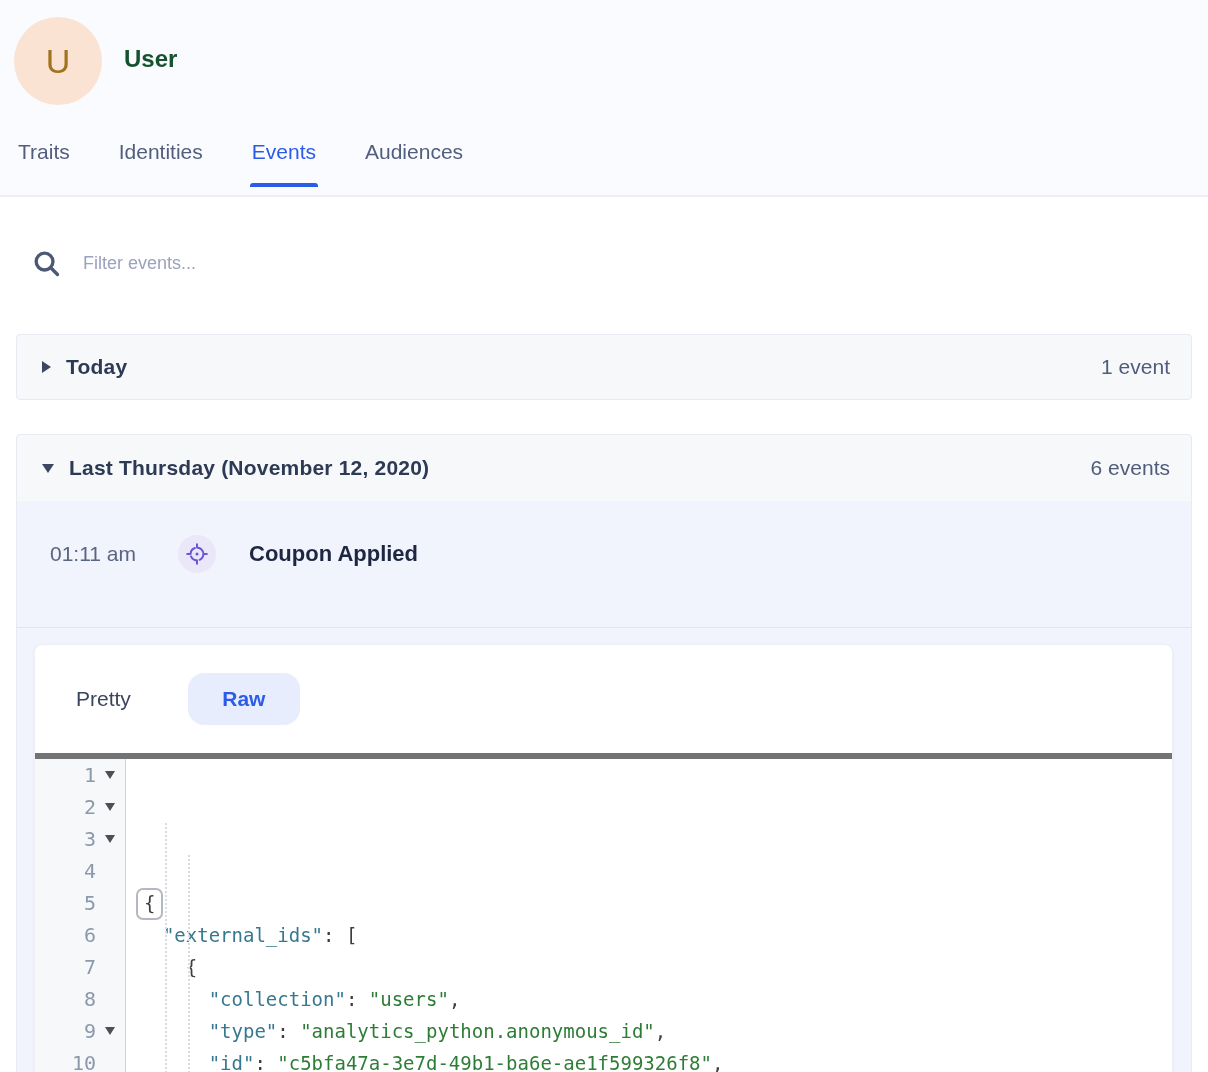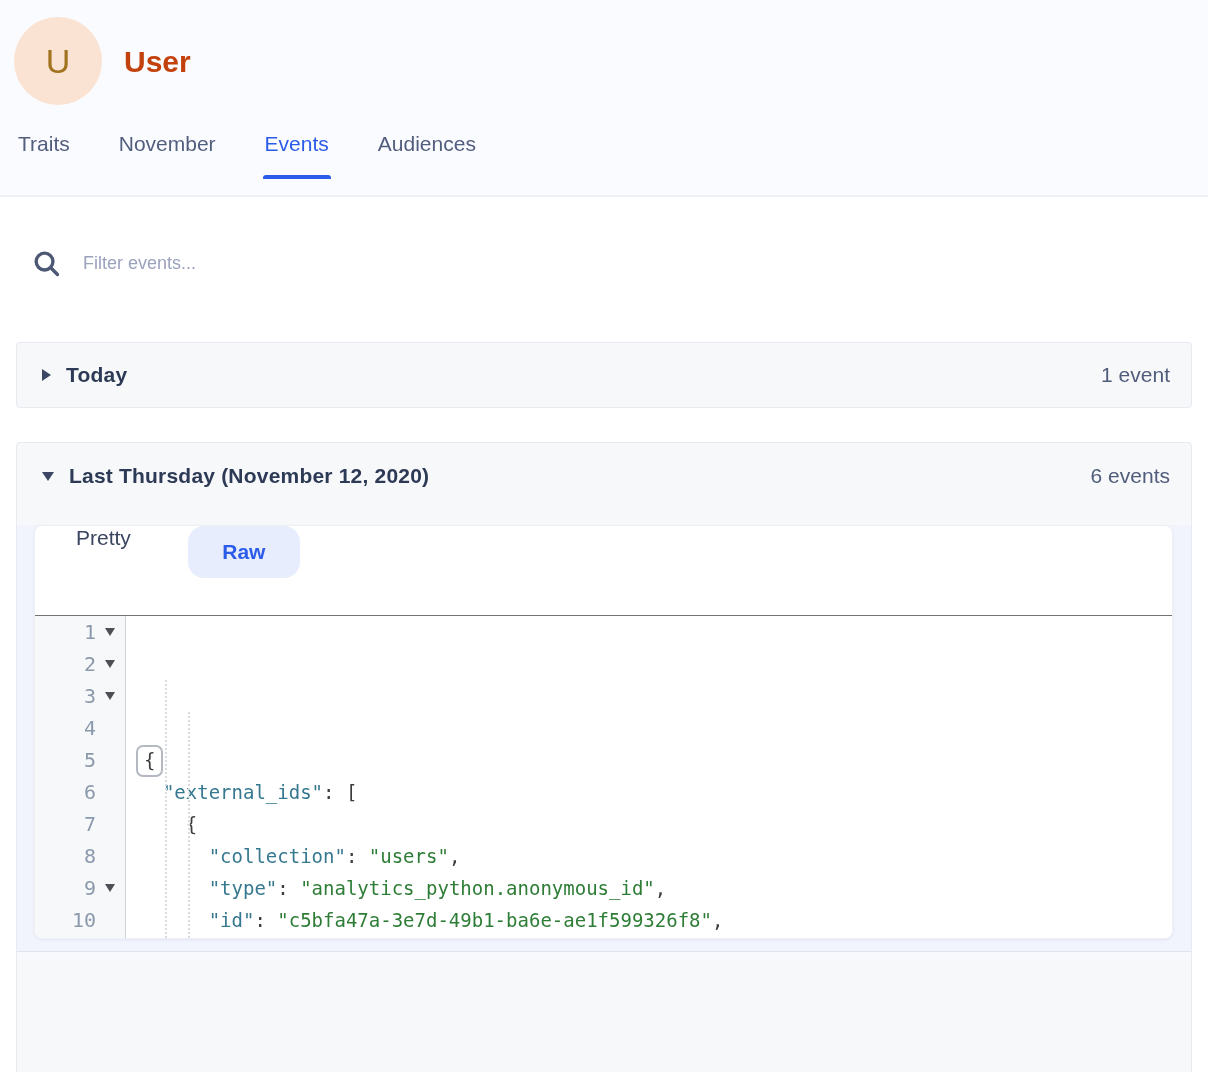--- a/index.html
+++ b/index.html
@@ -3,57 +3,57 @@
 <meta charset="utf-8">
 <style>
   * { box-sizing: border-box; margin: 0; padding: 0; }
   html,body { width:1208px; height:1072px; overflow:hidden; background:#fff;
     font-family:"Liberation Sans", sans-serif; }
 
   
   .header { position:relative; height:197px; background:#fafbfe; border-bottom:2px solid #edeff5; }
   .avatar { position:absolute; left:14px; top:17px; width:88px; height:88px; border-radius:50%;
     background:#fbe3d3; color:#a1731f; font-size:34px; display:flex; align-items:center; justify-content:center; }
-  .page-title { position:absolute; left:124px; top:45px; font-size:30px; font-weight:700; color:#c2410c; }
-  .tabs { position:absolute; left:18px; bottom:16px; display:flex; column-gap:49px; }
+  .page-title { position:absolute; left:124px; top:45px; font-size:24px; font-weight:700; color:#14532d; }
+  .tabs { position:absolute; left:18px; bottom:8px; display:flex; column-gap:49px; }
   .tab { font-size:21px; color:#525e7d; padding-bottom:23px; position:relative; cursor:pointer; }
   .tab.active { color:#2b5be9; }
   .tab.active::after { content:""; position:absolute; left:-2px; right:-2px; bottom:0; height:4px;
     background:#2b5be9; border-radius:3px 3px 0 0; }
 
   
   .search-row { height:133px; display:flex; align-items:center; padding-left:31px; }
   .search-row svg { flex:0 0 auto; }
   .search-input { border:none; outline:none; background:transparent; margin-left:21px;
     font-size:18px; color:#2d3a55; width:500px; font-family:"Liberation Sans", sans-serif; }
   .search-input::placeholder { color:#9aa2bd; }
 
   
-  .day-box { margin:12px 16px; border:1px solid #e7eaf1; border-radius:4px; background:#f7f8fa; }
+  .day-box { margin:4px 16px; border:1px solid #e7eaf1; border-radius:4px; background:#f7f8fa; }
   .day-box.expanded { margin-top:34px; height:644px; overflow:hidden; }
   .day-header { height:64px; display:flex; align-items:center; padding:0 21px 0 25px; cursor:pointer; }
   .day-box.expanded .day-header { height:66px;justify-content:flex-end; }
   .caret-right { width:0; height:0; border-left:9px solid #3b4763; border-top:6px solid transparent; border-bottom:6px solid transparent; }
   .caret-down { width:0; height:0; border-top:9px solid #3b4763; border-left:6px solid transparent; border-right:6px solid transparent; }
   .day-title { margin-left:15px; font-size:21px; font-weight:700; color:#2d3a55; letter-spacing:.2px; }
   .day-count { margin-left:auto; font-size:21px; color:#505c7c; }
   .day-body { background:#f1f4fc; }
 
   
   .event-summary { height:127px; border-bottom:1px solid #dfe4f0; display:flex; align-items:center;
     padding:0 0 20px 33px; cursor:pointer; }
   .event-time { font-size:21px; color:#5b6580; width:107px; }
   .event-icon-wrap { width:38px; height:38px; border-radius:50%; background:#eae7f8; margin-left:21px;
     display:flex; align-items:center; justify-content:center; }
   .event-name { margin-left:33px; font-size:22px; font-weight:600; color:#1e2742; }
 
   
   .detail-card { margin:16px 18px 0 17px; background:#fff; border:1px solid #eef0f6; border-radius:8px;
     box-shadow:0 1px 3px rgba(16,24,64,.06); overflow:hidden; }
-  .toggle-row { height:90px; border-bottom:1px solid #737373; display:flex; align-items:flex-start; padding-left:41px; }
+  .toggle-row { height:114px; border-bottom:6px solid #737373; display:flex; align-items:center; padding-left:41px; }
   .btn-pretty { font-size:21px; color:#39445f; background:none; border:none; cursor:pointer;
     font-family:"Liberation Sans", sans-serif; }
   .btn-raw { margin-left:57px; width:112px; height:52px; background:#e8edfd; color:#2b5be9;
     font-size:21px; font-weight:600; border:none; border-radius:16px; cursor:pointer;
     font-family:"Liberation Sans", sans-serif; }
 
   
   .editor { display:flex; height:322px; font-family:"DejaVu Sans Mono", monospace; }
   .gutter { width:91px; background:#f7f8f9; border-right:1px solid #ced3da; }
   .gutter-line { height:32px; display:flex; align-items:center; justify-content:flex-end;
@@ -78,21 +78,21 @@
 </head>
 <body>
 
 <div class="header">
   <div class="avatar">
     <span>U</span>
   </div>
   <div class="page-title">User</div>
   <div class="tabs">
       <div class="tab">Traits</div>
-      <div class="tab">November</div>
+      <div class="tab">Identities</div>
       <div class="tab active">Events</div>
       <div class="tab">Audiences</div>
     </div>
 </div>
 
 <div class="search-row">
   <svg width="31" height="31" viewBox="0 0 24 24" fill="none" stroke="#4d5874" stroke-width="2.6" stroke-linecap="round">
     <circle cx="10.5" cy="10.5" r="6.5"></circle>
     <line x1="15.5" y1="15.5" x2="20.5" y2="20.5"></line>
   </svg>
@@ -109,20 +109,34 @@
 
 <div class="day-box expanded">
   <div class="day-header">
     <span class="caret-down"></span>
     <span class="day-title">Last Thursday (November 12, 2020)</span>
     <span class="day-count">6 events</span>
   </div>
 
   <div class="day-body">
 
+    <div class="event-summary">
+      <span class="event-time">01:11 am</span>
+      <span class="event-icon-wrap">
+        <svg width="24" height="24" viewBox="0 0 24 24" fill="none" stroke="#6b54d8" stroke-width="2" stroke-linecap="round">
+          <circle cx="12" cy="12" r="6.4" stroke-dasharray="7 3.1"></circle>
+          <line x1="12" y1="2.2" x2="12" y2="5.4"></line>
+          <line x1="12" y1="18.6" x2="12" y2="21.8"></line>
+          <line x1="2.2" y1="12" x2="5.4" y2="12"></line>
+          <line x1="18.6" y1="12" x2="21.8" y2="12"></line>
+          <circle cx="12" cy="12" r="1.5" fill="#6b54d8" stroke="none"></circle>
+        </svg>
+      </span>
+      <span class="event-name">Coupon Applied</span>
+    </div>
 
     <div class="detail-card">
       <div class="toggle-row">
         <button class="btn-pretty">Pretty</button>
         <button class="btn-raw">Raw</button>
       </div>
 
       <div class="editor">
         <div class="gutter">
             <div class="gutter-line">

